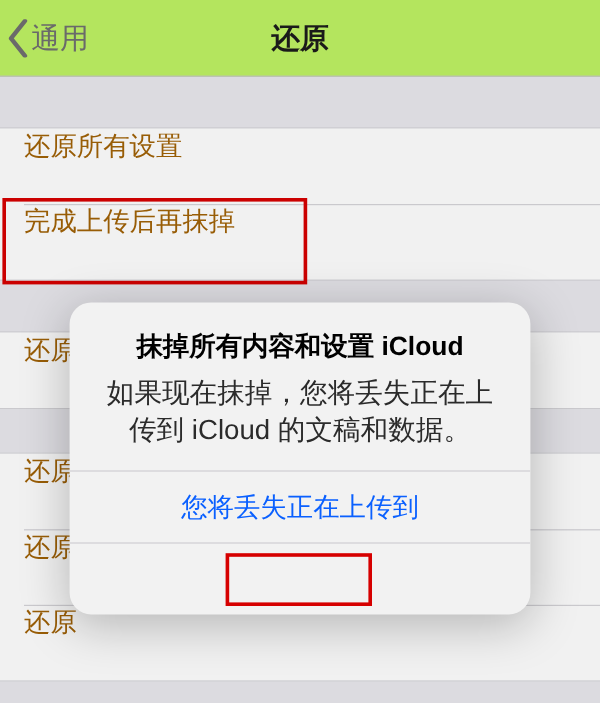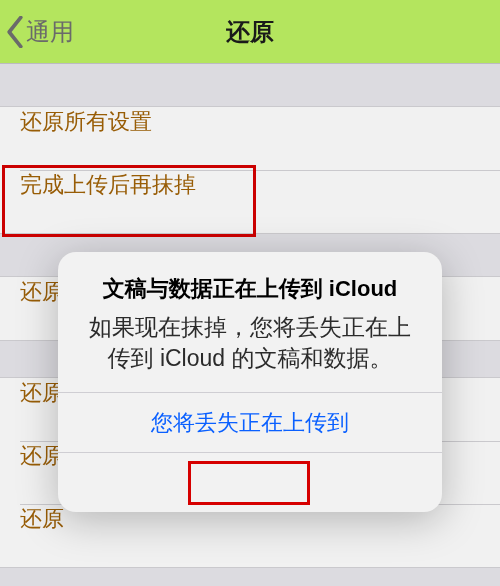--- a/index.html
+++ b/index.html
@@ -150,21 +150,21 @@
   </div>
   <div class="row">
     <span>还原</span>
   </div>
 </div>
 
 <div class="dim"></div>
 
 <div class="alert">
   <div class="alert-head">
-    <div class="alert-title">文稿与数据正在上传到 iCloud</div>
+    <div class="alert-title">抹掉所有内容和设置 iCloud</div>
     <div class="alert-msg">如果现在抹掉，您将丢失正在上传到 iCloud 的文稿和数据。</div>
   </div>
   <div class="alert-btn">
     <span>您将丢失正在上传到</span>
   </div>
   <div class="alert-btn destructive">
     <div class="red-box" style="left:130px; top:8px; width:122px; height:44px;"></div>
   </div>
 </div>
 

